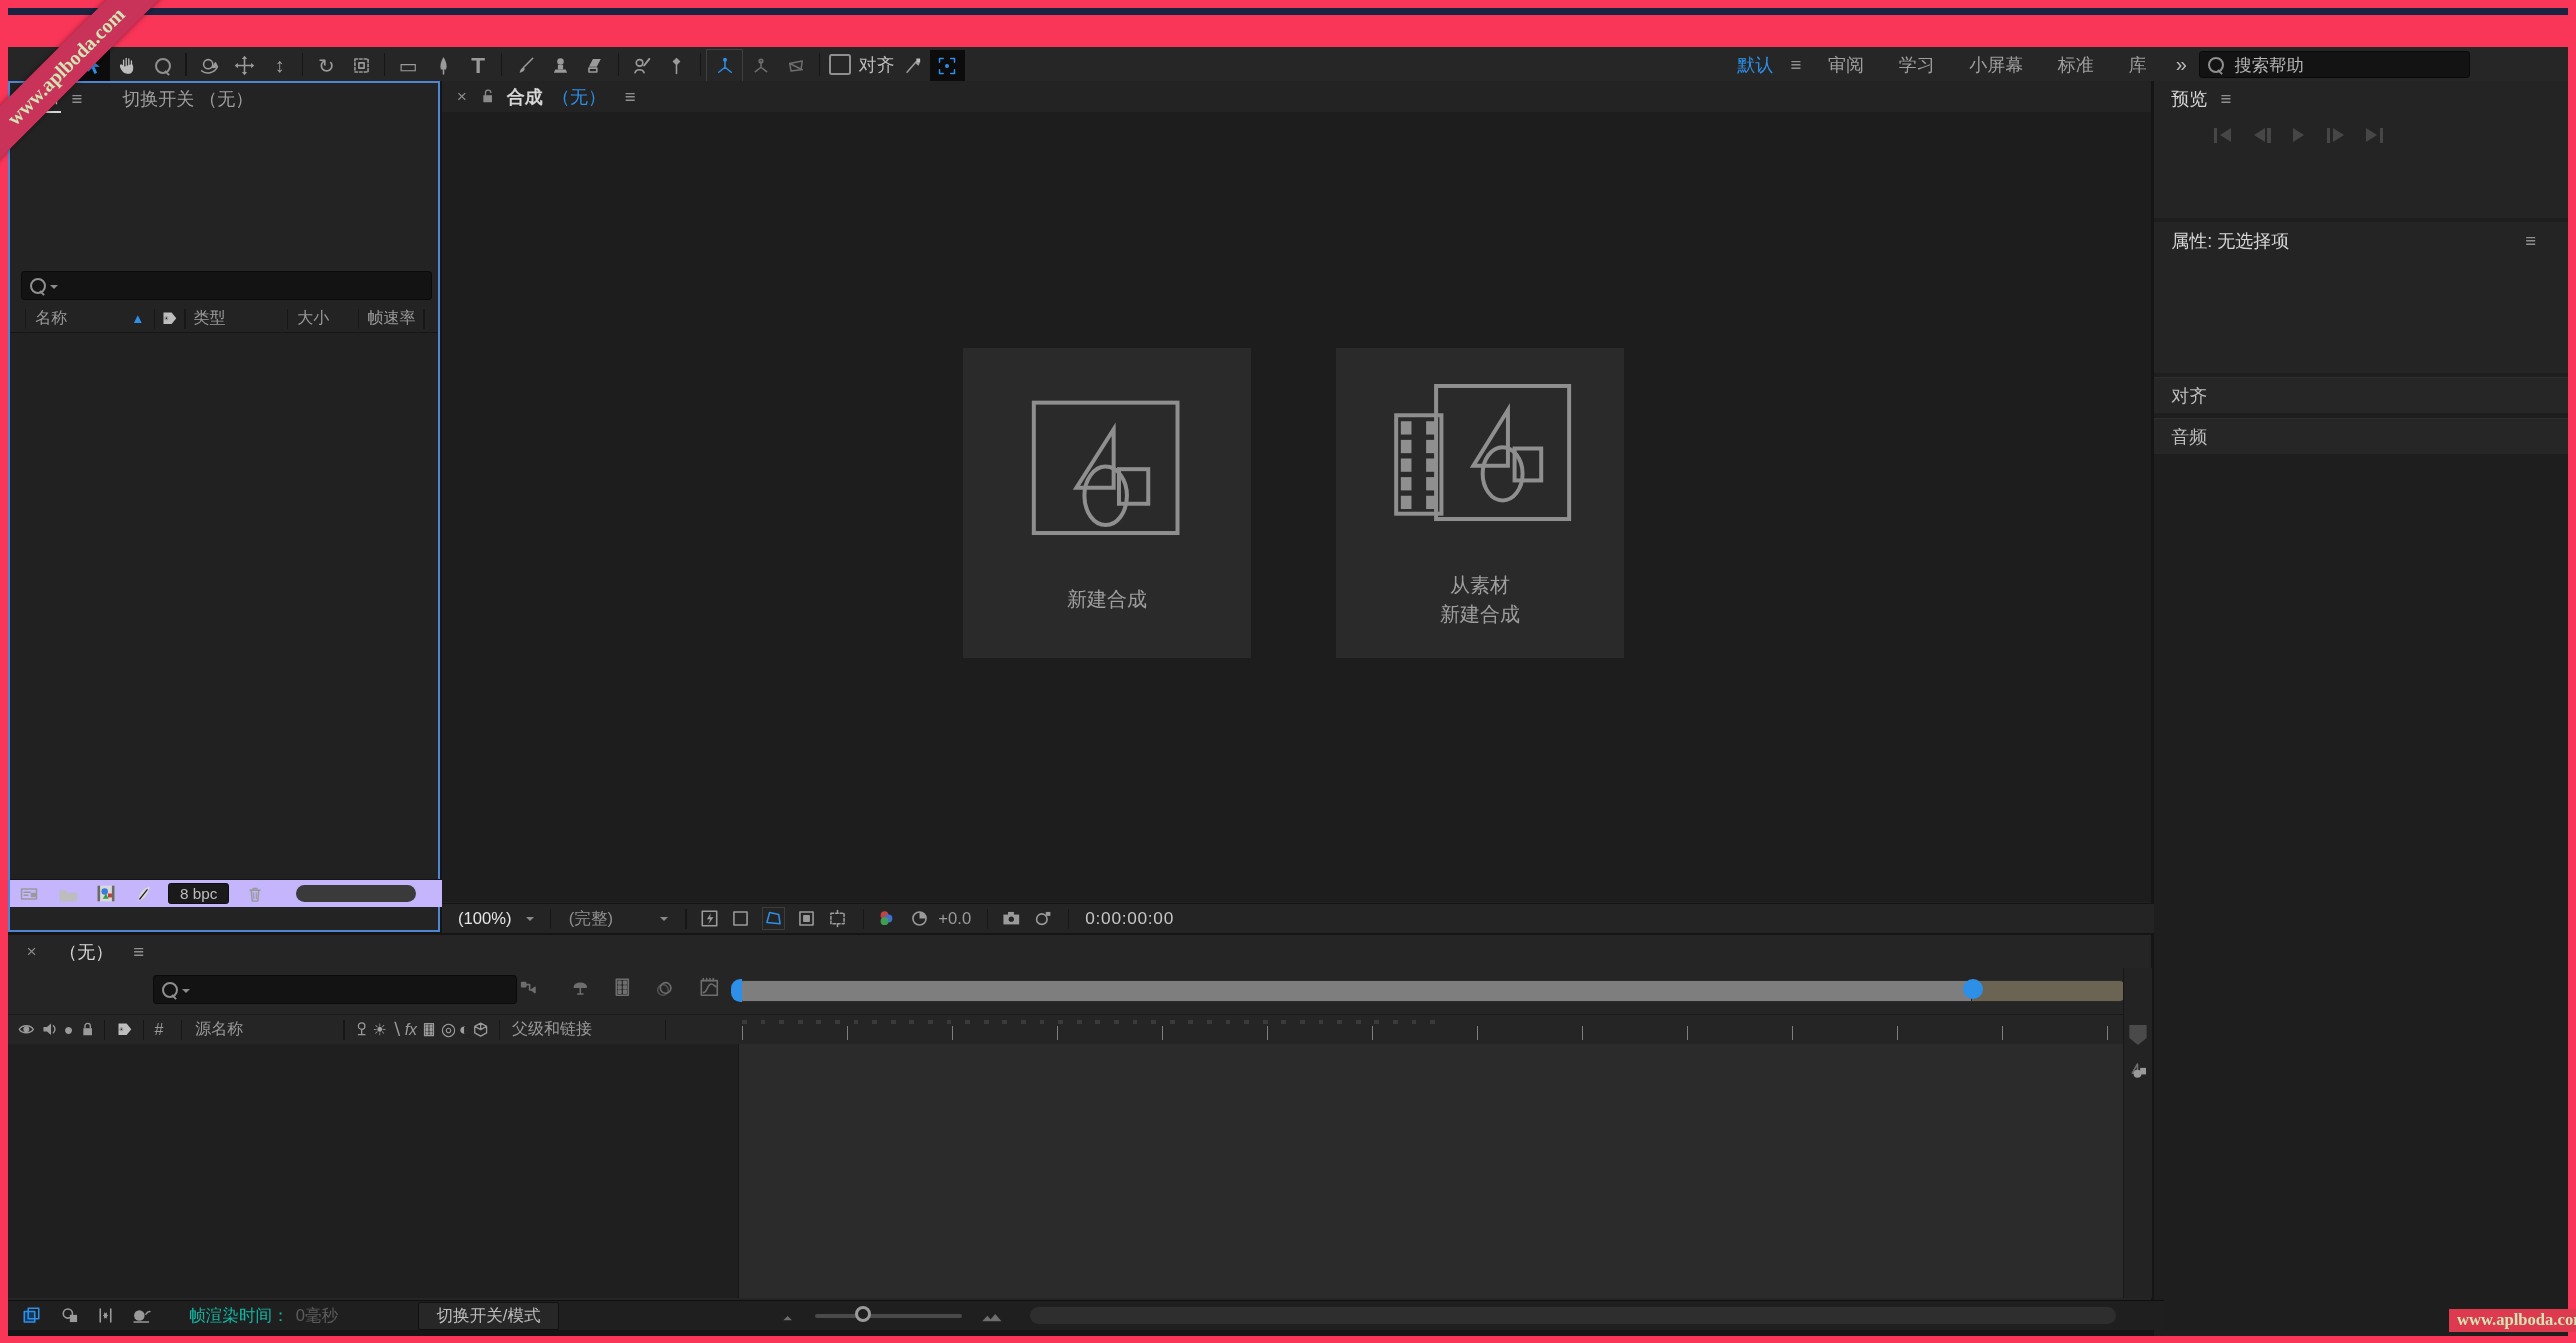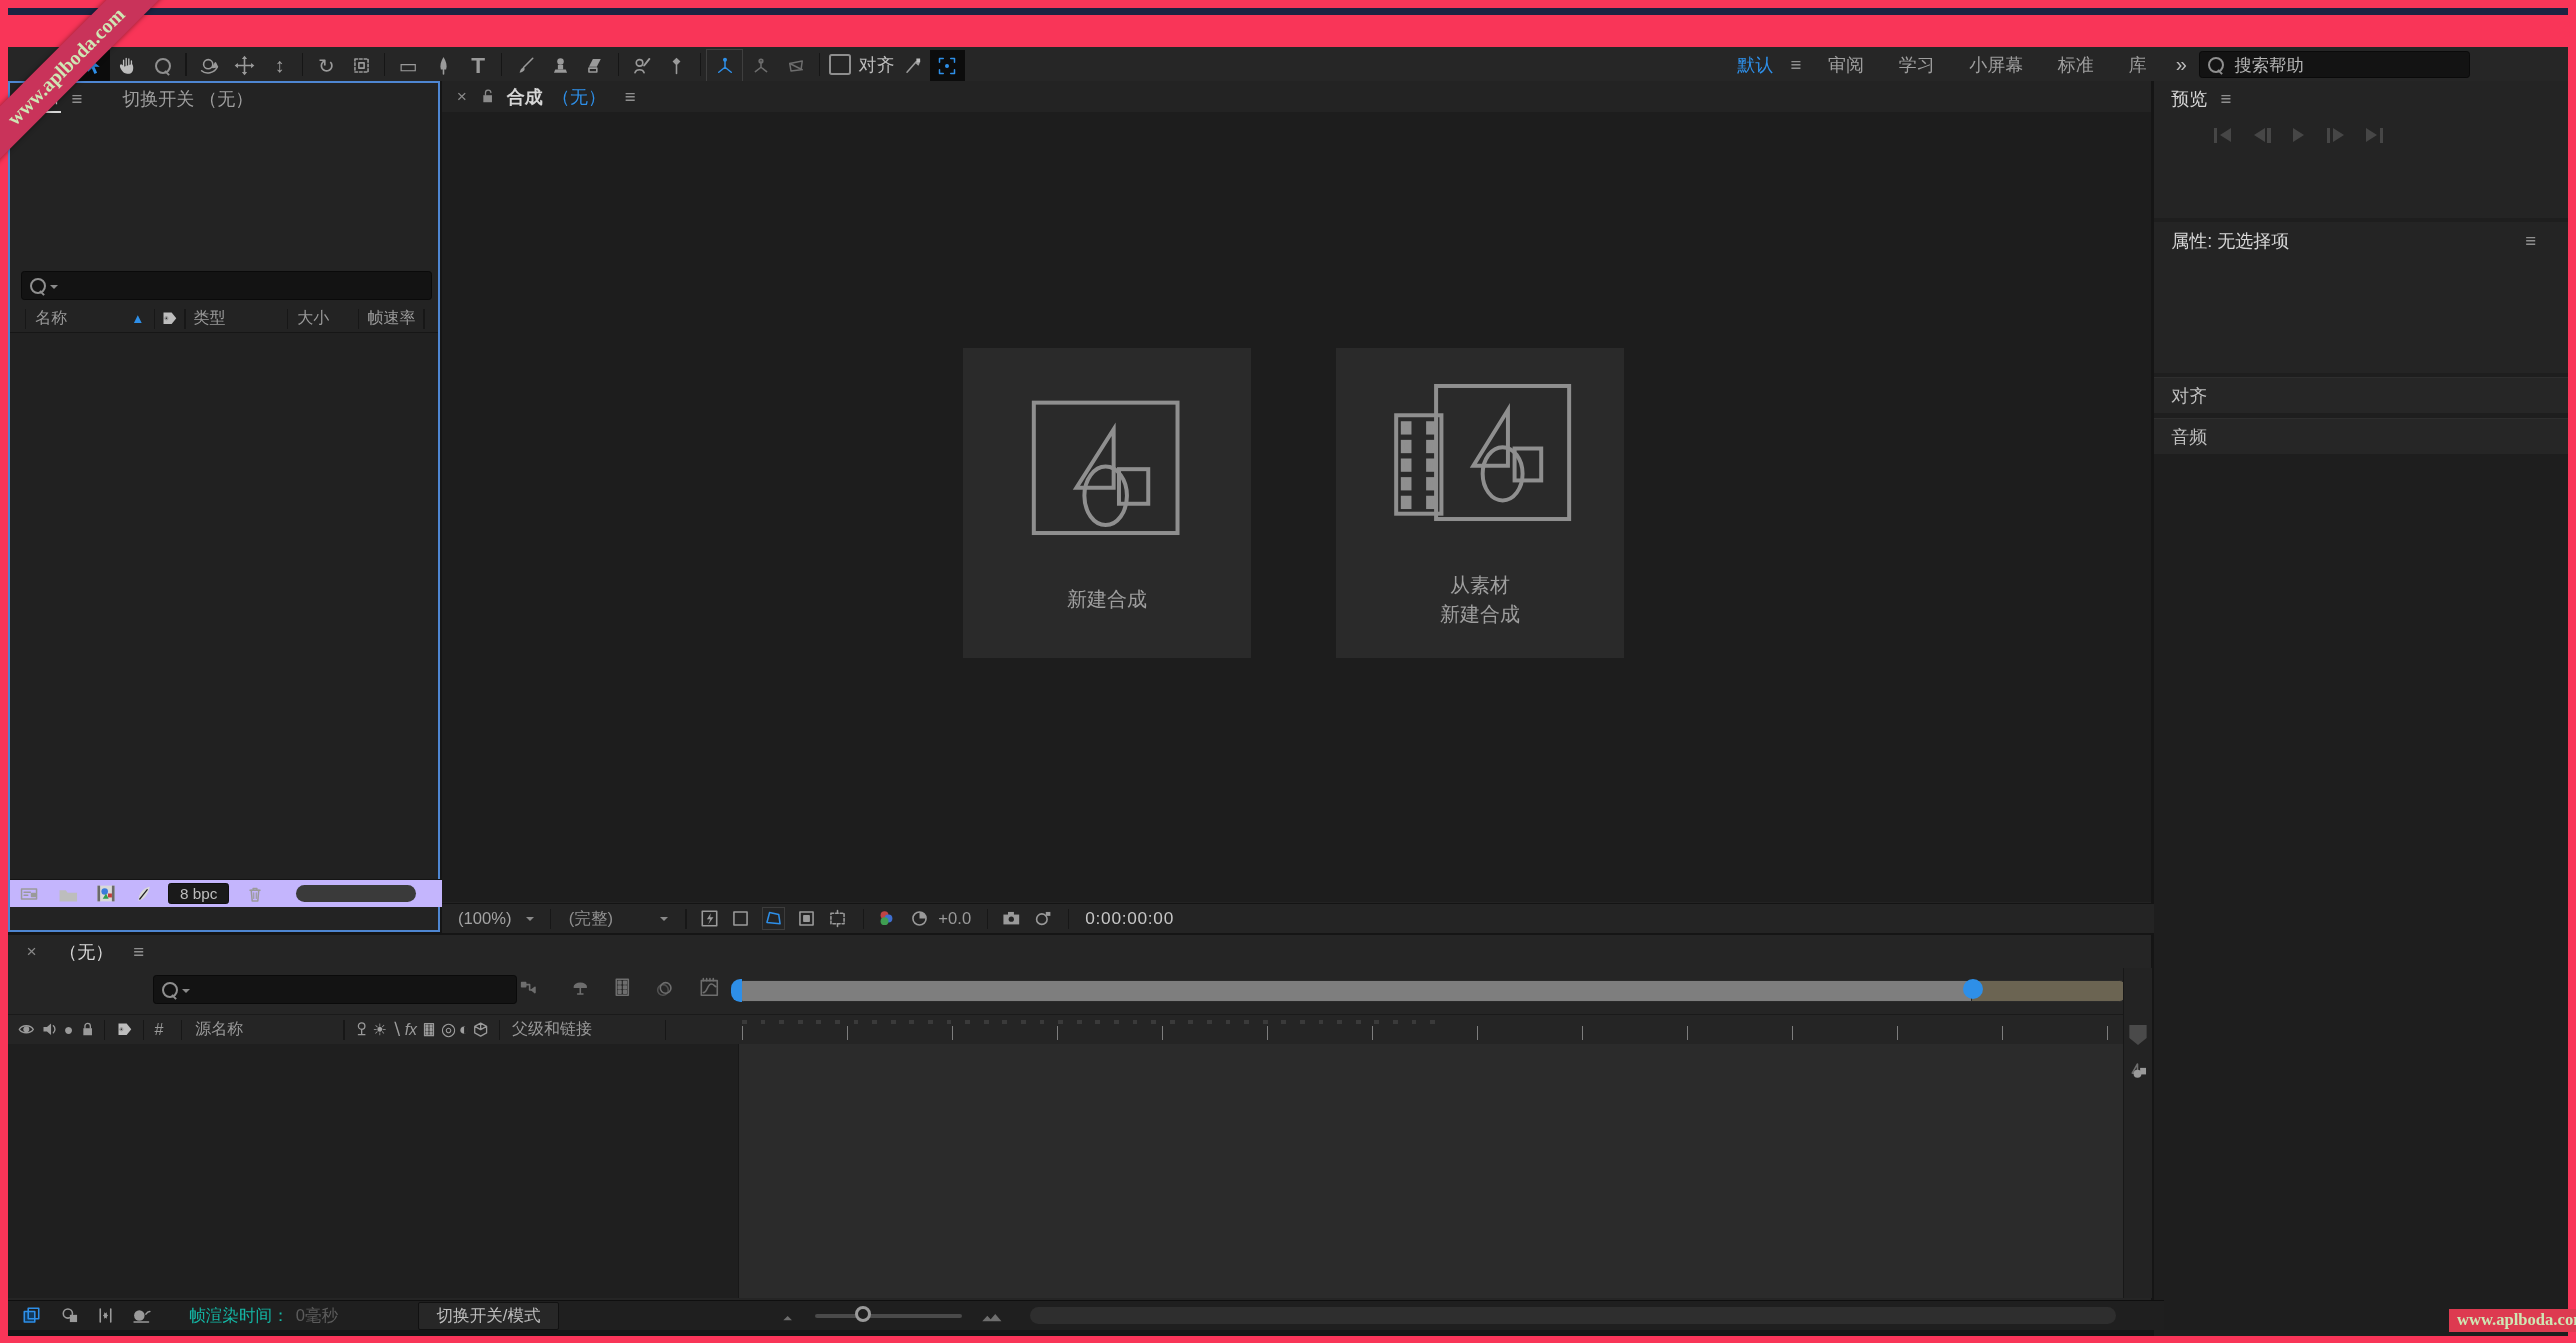--- a/index.html
+++ b/index.html
@@ -336,21 +336,21 @@
             <ellipse cx="92" cy="72" rx="15" ry="20"></ellipse>
             <rect x="101" y="53" width="20" height="24"></rect>
           </g>
         </svg>
         <span class="lbl">从素材</span>
         <span class="lbl" style="margin-top:0;">新建合成</span>
       </div>
     </div>
 
     <div class="abs row" style="left:0;top:822px;width:1709px;height:29px;background:#242424;border-top:1.3px solid #141414;padding-left:16px;">
-      <span style="font-size:16.6px;color:#a3a3a3;">(100%)</span>
+      <span style="font-size:16.6px;color:#e5e5e5;">(100%)</span>
       <span class="chev" style="margin-left:14.7px;"></span>
       <span class="vline" style="margin-left:16px;"></span>
       <span style="font-size:16.6px;color:#8f8f8f;margin-left:17.3px;">(完整)</span>
       <span class="chev" style="margin-left:47px;"></span>
       <span class="vline" style="margin-left:17.3px;"></span>
       <svg class="ic" width="21" height="21" viewBox="0 0 32 32" style="margin-left:12px;">
         <rect x="5" y="5" width="22" height="22"></rect>
           <path d="M18 8 l-6 9 h5 l-3 8 8 -11 h-5 Z" fill="#9a9a9a" stroke="none"></path>
       </svg>
       <svg class="ic" width="21" height="21" viewBox="0 0 32 32" style="margin-left:10.7px;">

